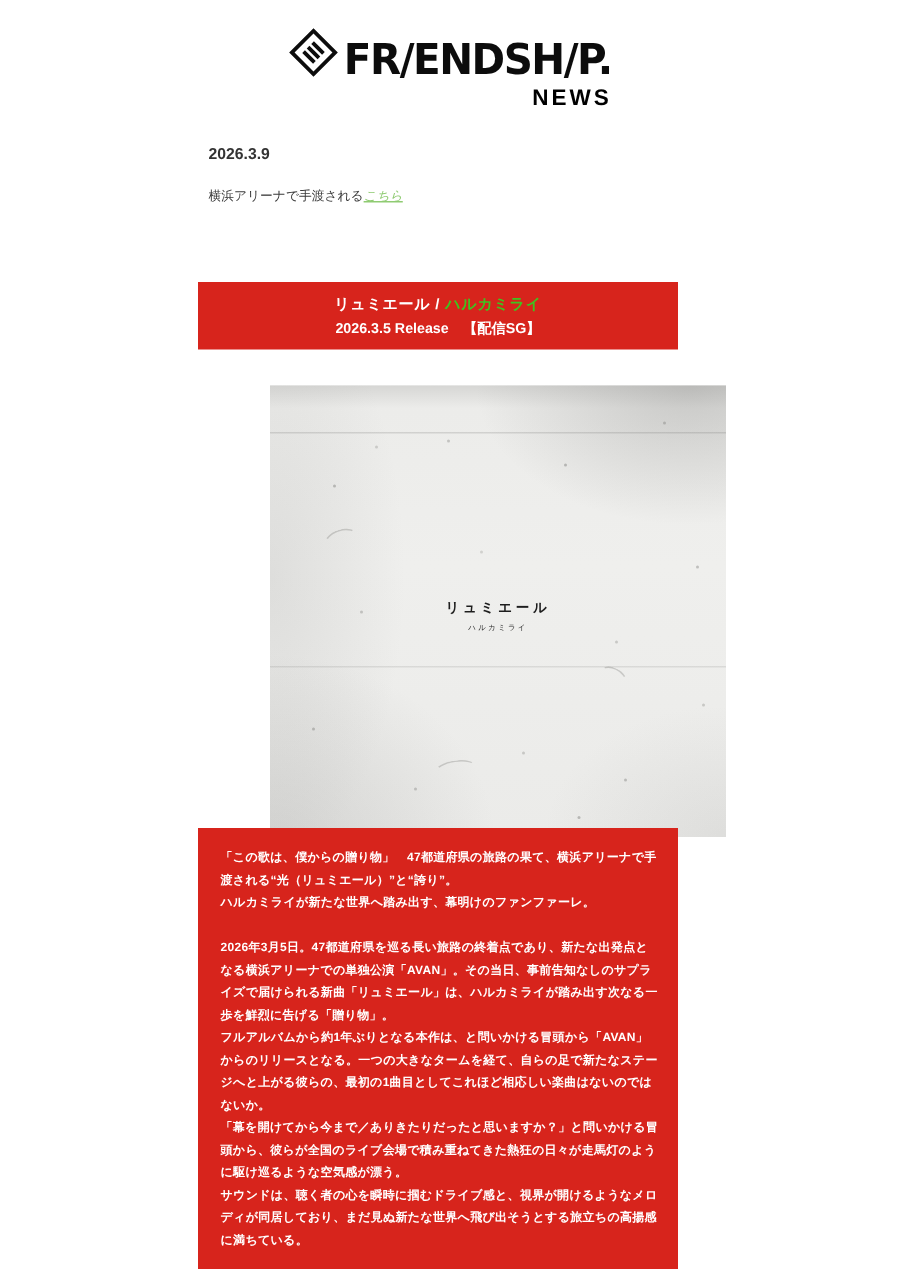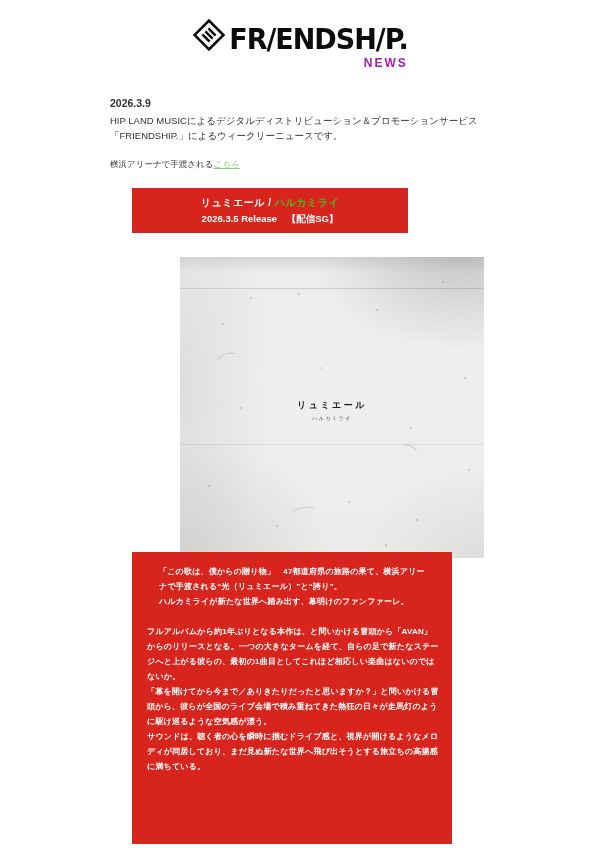--- a/index.html
+++ b/index.html
@@ -5,31 +5,31 @@
   html,body{margin:0;padding:0;}
   body{background:#ffffff;font-family:"Liberation Sans","DejaVu Sans",sans-serif;}
   .page{position:relative;width:600px;height:852px;background:#ffffff;overflow:hidden;}
 
   
   .masthead{position:absolute;top:18px;left:0;right:0;}
   .masthead-inner{margin:0 auto;width:max-content;display:flex;flex-direction:column;}
   .logo-row{display:flex;align-items:flex-end;gap:3px;cursor:pointer;}
   .wordmark{font-family:"DejaVu Sans","Liberation Sans",sans-serif;font-size:27px;font-weight:800;
             letter-spacing:-1px;color:#0c0c0c;line-height:1.2;transform:scaleY(1.05);}
-  .news-label{text-align:right;font-weight:bold;font-size:12px;letter-spacing:2px;color:#a21caf;margin-top:0px;}
+  .news-label{text-align:right;font-weight:bold;font-size:15px;letter-spacing:2px;color:#000000;margin-top:0px;}
 
   
-  .intro{position:absolute;left:110px;top:97px;width:368px;color:#333;}
+  .intro{position:absolute;left:139px;top:97px;width:368px;color:#333;}
   .intro-date{font-size:10.5px;font-weight:bold;}
   .intro-text{margin:4px 0 0;font-size:9.5px;line-height:15px;white-space:pre-line;}
   .view-note{margin:16px 0 0;font-size:8.5px;color:#3a3a3a;}
   .view-note a{color:#8fcb72;text-decoration:underline;cursor:pointer;font-style:italic;}
 
   
-  .release-banner{position:absolute;left:132px;top:188px;width:276px;height:45px;background:#d7241c;
+  .release-banner{position:absolute;left:132px;top:188px;width:320px;height:45px;background:#d7241c;
                   color:#fff;display:flex;flex-direction:column;justify-content:center;align-items:center;
                   gap:3px;text-align:center;}
   .banner-title{font-size:10px;font-weight:bold;letter-spacing:.5px;}
   .t-green{color:#3fc31f;}
   .banner-sub{font-size:9.5px;font-weight:bold;}
 
   
   .artwork{position:absolute;left:140px;top:241px;width:304px;height:301px;cursor:pointer;
     background:
       radial-gradient(ellipse 230px 150px at 92% 0%, rgba(140,140,138,.38), rgba(140,140,138,0) 62%),
@@ -57,21 +57,21 @@
   .art-center{position:absolute;left:0;right:0;top:142px;text-align:center;z-index:2;}
   .art-title{font-family:"DejaVu Serif","Liberation Serif",serif;font-size:9px;font-weight:bold;
              letter-spacing:2.5px;color:#1d1d1d;}
   .art-artist{font-family:"DejaVu Serif","Liberation Serif",serif;font-size:5px;letter-spacing:1.5px;
               color:#2c2c2c;margin-top:3px;}
 
   
   .review{position:absolute;left:132px;top:552px;width:320px;min-height:292px;box-sizing:border-box;
           padding:12px 13px 12px 15px;background:#d7241c;color:#ffffff;font-weight:bold;
           font-size:8px;line-height:15px;letter-spacing:.2px;}
-  .review .lead{margin:0 12px 15px;white-space:pre-line;}
+  .review .lead{margin:0 0 15px;white-space:pre-line;}
   .review p{margin:0;}
 </style>
 </head>
 <body>
 
 <div class="page">
 
   <header class="masthead">
     <div class="masthead-inner">
       <div class="logo-row">
@@ -86,22 +86,20 @@
           </svg>
         </span>
         <span class="wordmark">FR/ENDSH/P.</span>
       </div>
       <div class="news-label">NEWS</div>
     </div>
   </header>
 
   <section class="intro">
     <div class="intro-date">2026.3.9</div>
-    <p class="intro-text">HIP LAND MUSICによるデジタルディストリビューション＆プロモーションサービス
-「FRIENDSHIP.」によるウィークリーニュースです。</p>
     <p class="view-note">
       <span>横浜アリーナで手渡される</span><a>こちら</a>
     </p>
   </section>
 
   <section class="release-banner">
     <div class="banner-title">
       <span class="t-white">リュミエール</span><span class="t-white"> / </span><span class="t-green">ハルカミライ</span>
     </div>
     <div class="banner-sub">2026.3.5 Release　【配信SG】</div>
@@ -114,19 +112,20 @@
     <div class="art-center">
       <div class="art-title">リュミエール</div>
       <div class="art-artist">ハルカミライ</div>
     </div>
   </figure>
 
   <section class="review">
     <p class="lead">「この歌は、僕からの贈り物」　47都道府県の旅路の果て、横浜アリーナで手渡される“光（リュミエール）”と“誇り”。
 ハルカミライが新たな世界へ踏み出す、幕明けのファンファーレ。</p>
     <div>
+        <p>2026年3月5日。47都道府県を巡る長い旅路の終着点であり、新たな出発点となる横浜アリーナでの単独公演「AVAN」。その当日、事前告知なしのサプライズで届けられる新曲「リュミエール」は、ハルカミライが踏み出す次なる一歩を鮮烈に告げる「贈り物」。</p>
         <p>フルアルバムから約1年ぶりとなる本作は、と問いかける冒頭から「AVAN」からのリリースとなる。一つの大きなタームを経て、自らの足で新たなステージへと上がる彼らの、最初の1曲目としてこれほど相応しい楽曲はないのではないか。</p>
         <p>「幕を開けてから今まで／ありきたりだったと思いますか？」と問いかける冒頭から、彼らが全国のライブ会場で積み重ねてきた熱狂の日々が走馬灯のように駆け巡るような空気感が漂う。</p>
         <p>サウンドは、聴く者の心を瞬時に掴むドライブ感と、視界が開けるようなメロディが同居しており、まだ見ぬ新たな世界へ飛び出そうとする旅立ちの高揚感に満ちている。</p>
       </div>
   </section>
 
 </div>
 
 </body></html>

